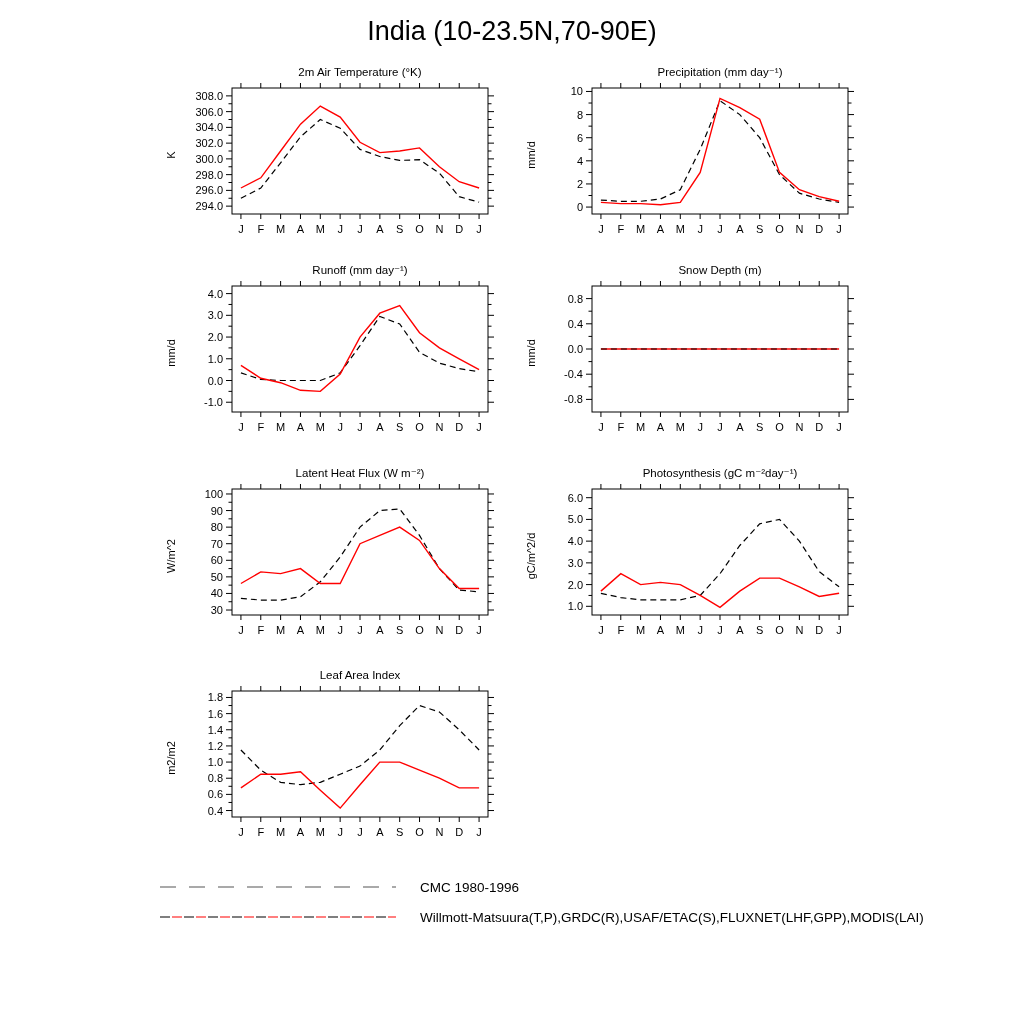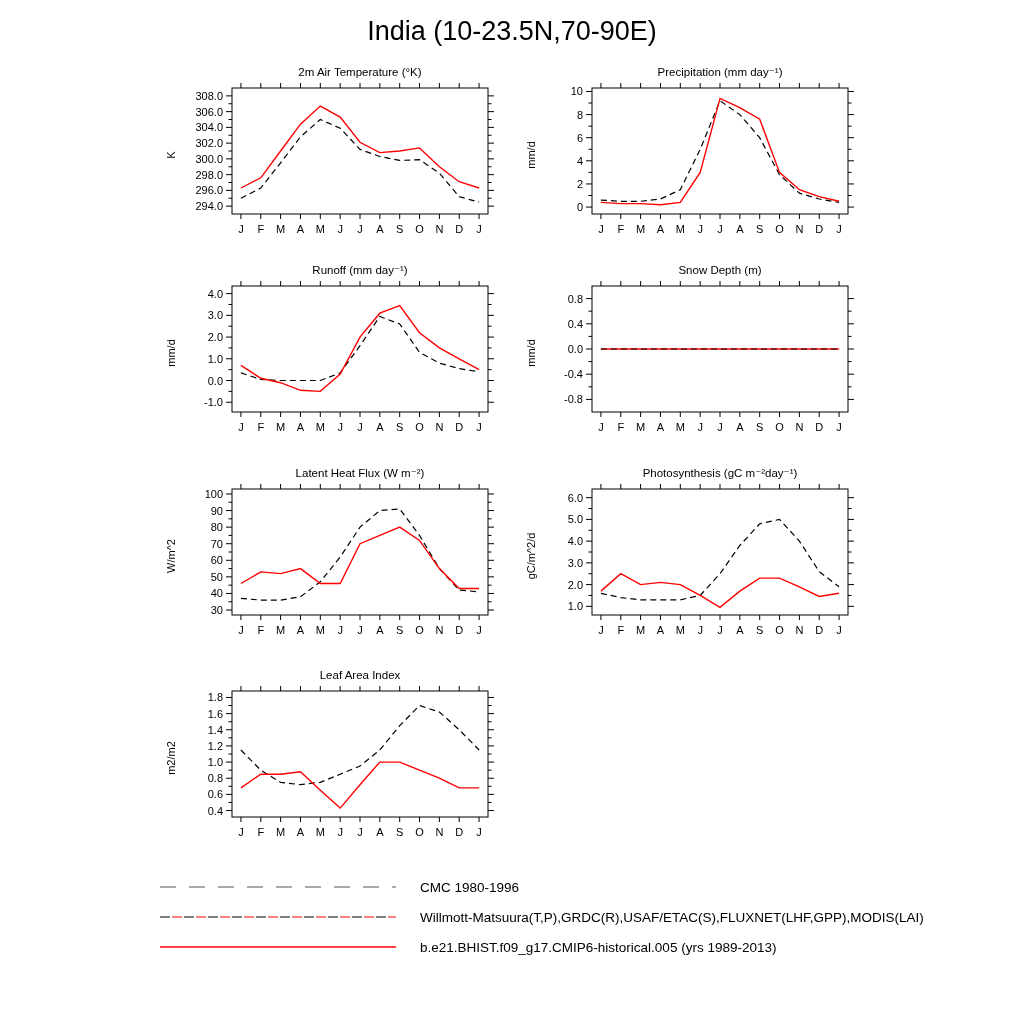--- a/index.html
+++ b/index.html
@@ -579,21 +579,15 @@
     </div>
 
     <div class="legend-row">
       <svg width="240" height="14">
         <line x1="2" y1="7" x2="238" y2="7" stroke-width="1.2" stroke-dasharray="10 14" stroke="#000000"></line>
         <line x1="2" y1="7" x2="238" y2="7" stroke-width="1.2" stroke-dasharray="10 14" stroke-dashoffset="12" stroke="#ff0000"></line>
       </svg>
       <span class="legend-label">Willmott-Matsuura(T,P),GRDC(R),USAF/ETAC(S),FLUXNET(LHF,GPP),MODIS(LAI)</span>
     </div>
 
-    <div class="legend-row">
-      <svg width="240" height="14">
-        <line x1="2" y1="7" x2="238" y2="7" stroke-width="1.3" stroke="#ff0000"></line>
-      </svg>
-      <span class="legend-label">b.e21.BHIST.f09_g17.CMIP6-historical.005 (yrs 1989-2013)</span>
-    </div>
 
   </div>
 </div>
 
 </body></html>

